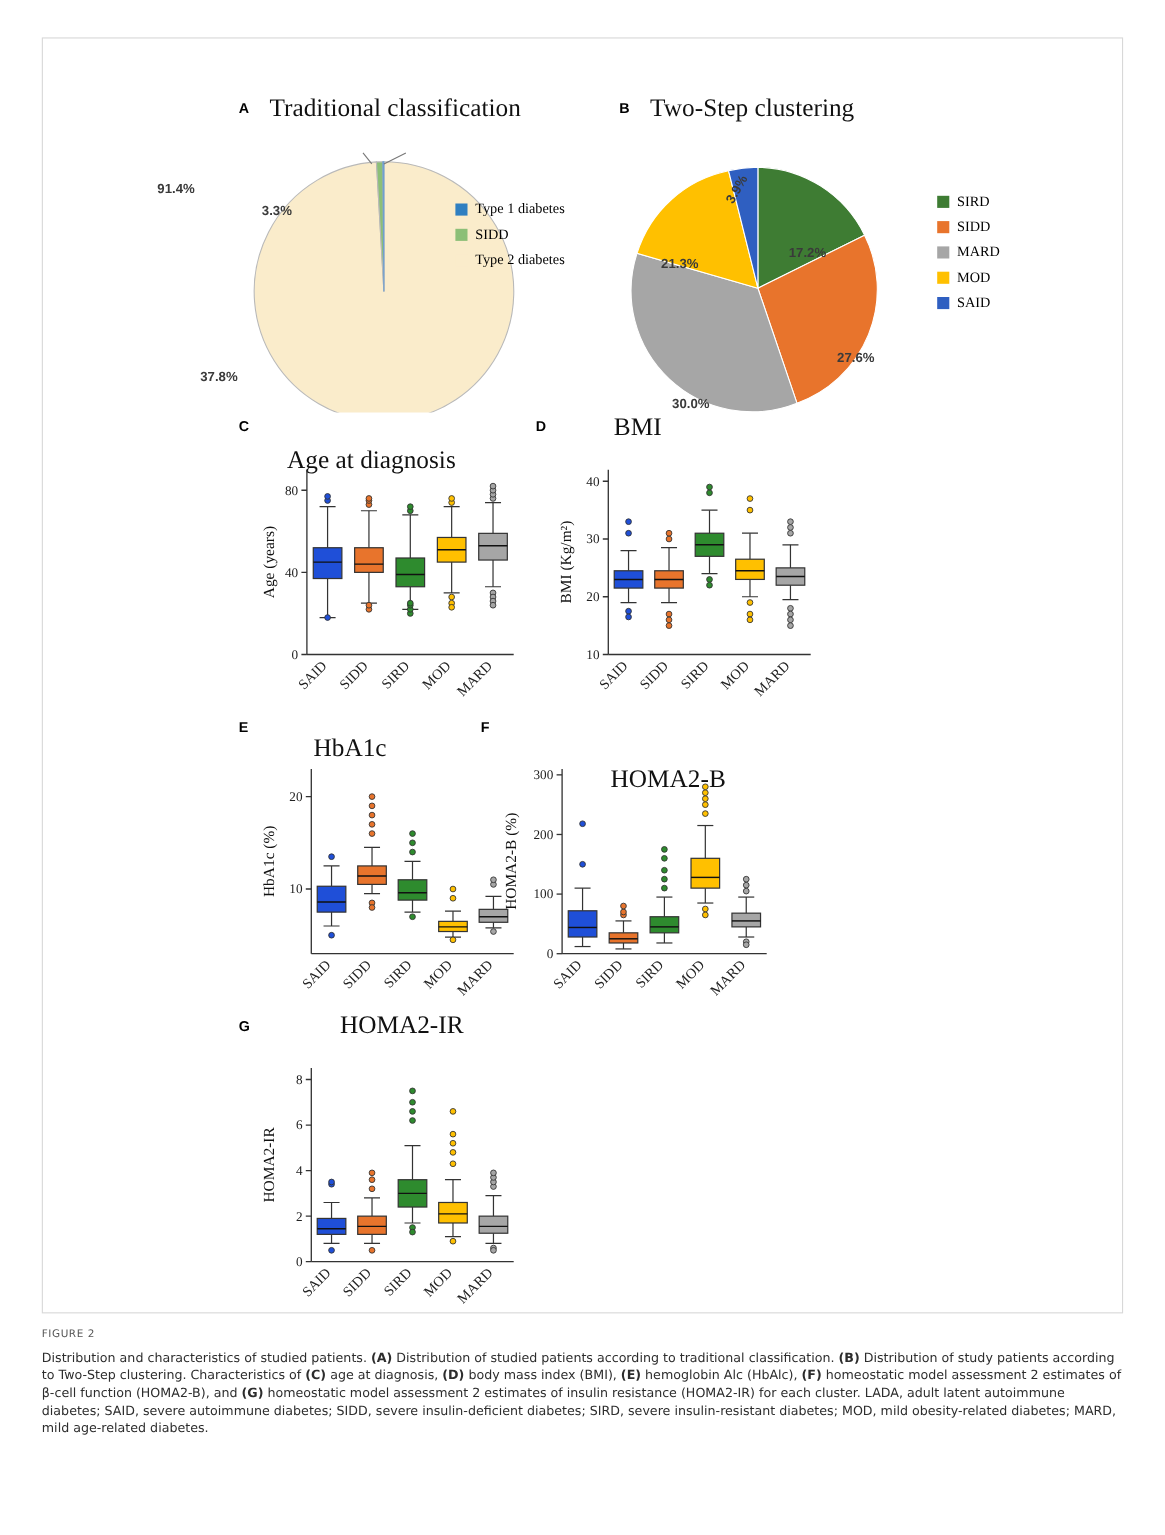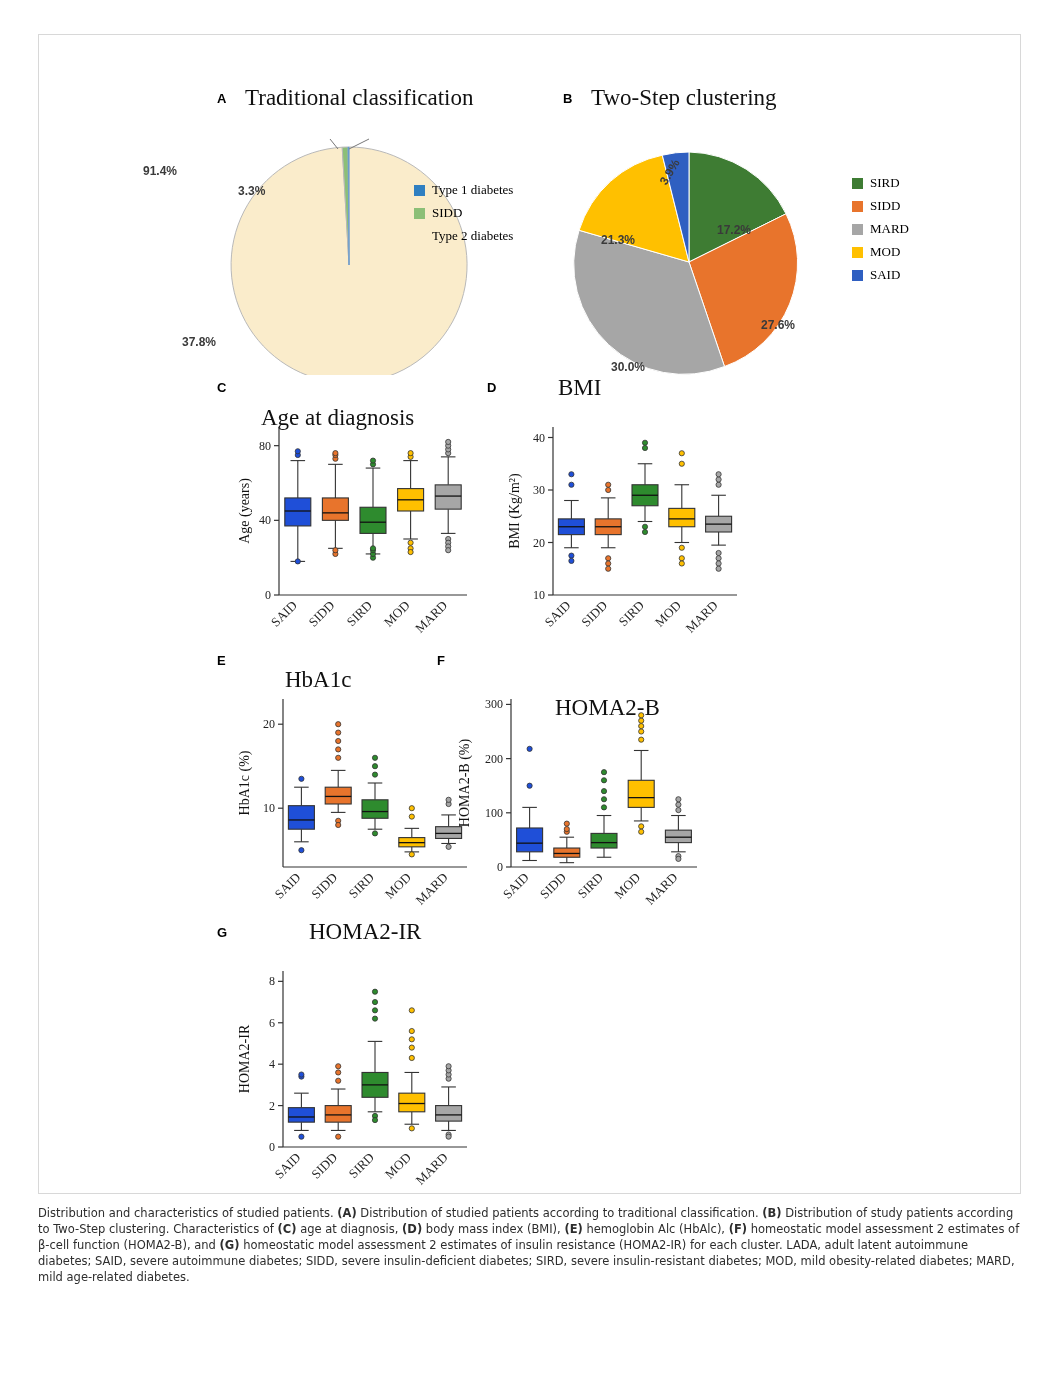--- a/index.html
+++ b/index.html
@@ -476,14 +476,15 @@
         <circle cx="213.6" cy="175.57647058823528" r="2.6" fill="#a6a6a6" stroke="#333" stroke-width="0.8"></circle>
         <circle cx="213.6" cy="177.64705882352942" r="2.6" fill="#a6a6a6" stroke="#333" stroke-width="0.8"></circle>
         <text x="213.6" y="199" text-anchor="end" transform="rotate(-45 213.6 199)" font-family="Liberation Serif, serif" font-size="13" fill="#222">MARD</text>
         <text x="14" y="100" text-anchor="middle" transform="rotate(-90 14 100)" font-family="Liberation Serif, serif" font-size="14" fill="#111">HOMA2-IR</text>
       </svg>
     </div>
 
 </div>
 
 <div class="caption">
+  <div class="ftitle">FIGURE 2</div>
   <div id="caption-text">Distribution and characteristics of studied patients. <b>(A)</b> Distribution of studied patients according to traditional classification. <b>(B)</b> Distribution of study patients according to Two-Step clustering. Characteristics of <b>(C)</b> age at diagnosis, <b>(D)</b> body mass index (BMI), <b>(E)</b> hemoglobin Alc (HbAlc), <b>(F)</b> homeostatic model assessment 2 estimates of β-cell function (HOMA2-B), and <b>(G)</b> homeostatic model assessment 2 estimates of insulin resistance (HOMA2-IR) for each cluster. LADA, adult latent autoimmune diabetes; SAID, severe autoimmune diabetes; SIDD, severe insulin-deficient diabetes; SIRD, severe insulin-resistant diabetes; MOD, mild obesity-related diabetes; MARD, mild age-related diabetes.</div>
 </div>
 
 </body></html>

